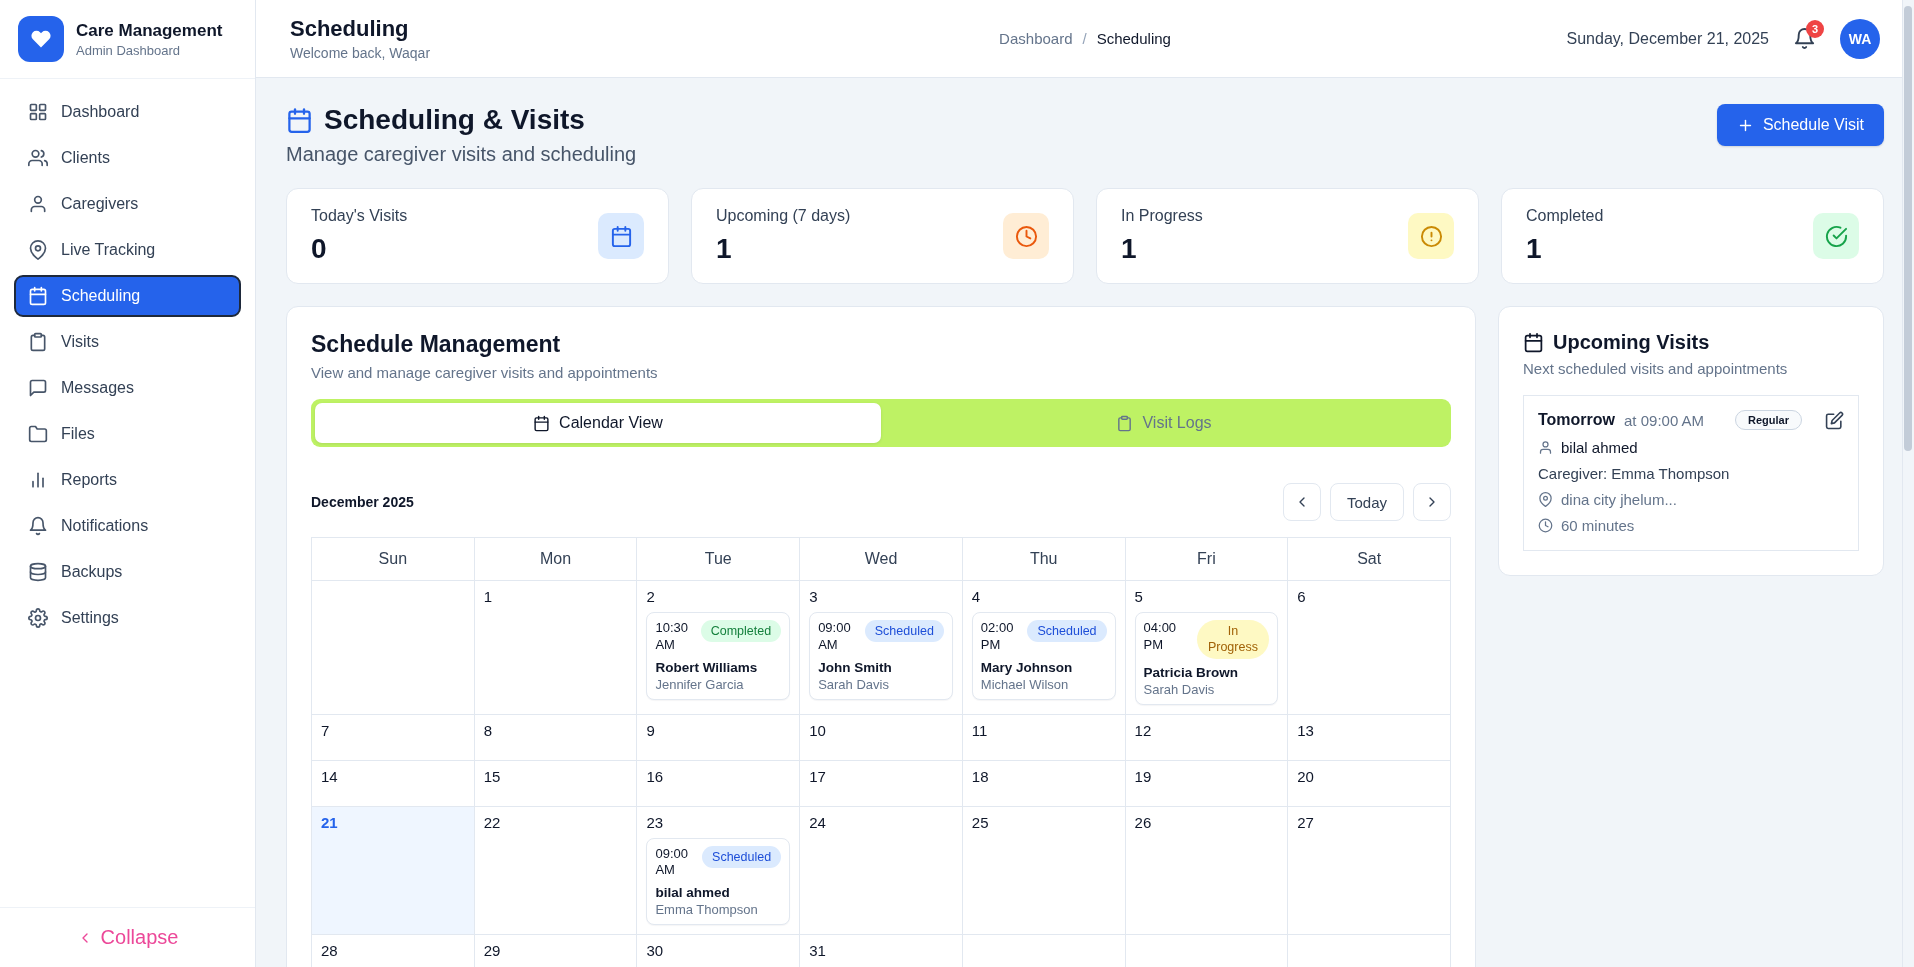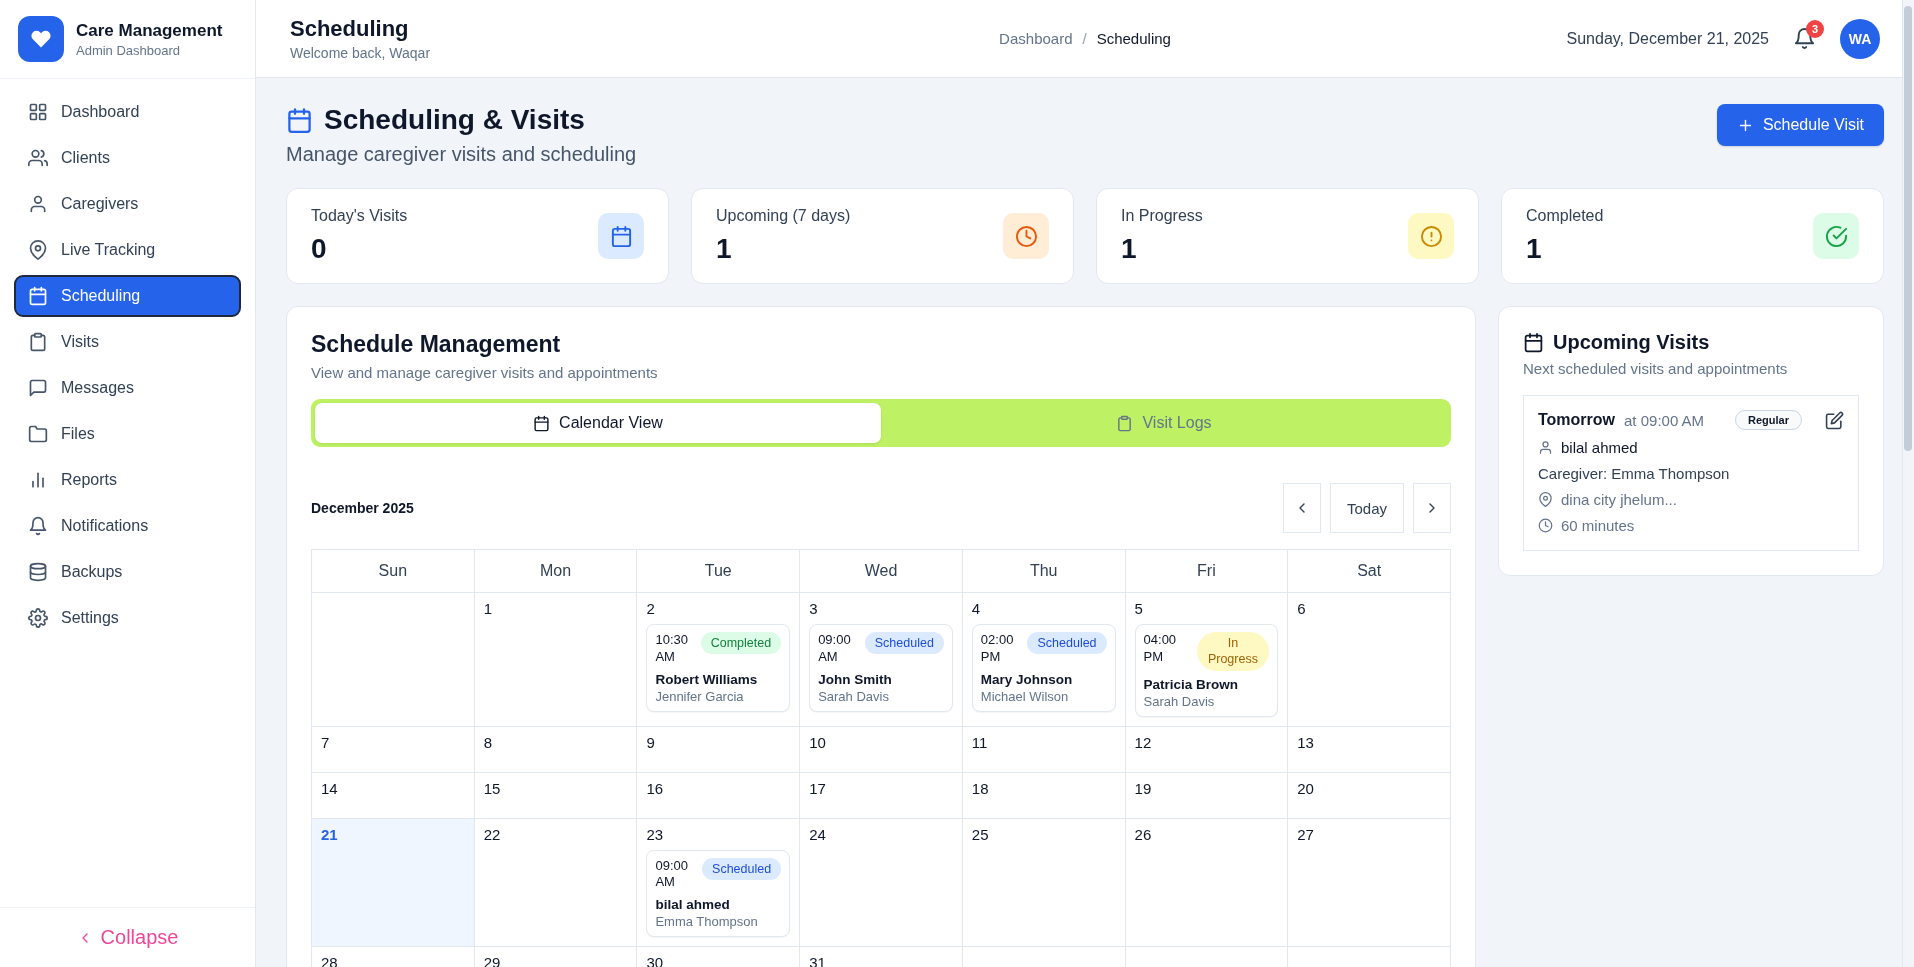--- a/index.html
+++ b/index.html
@@ -72,21 +72,21 @@
   .card-sub { font-size: 15px; color: #64748b; margin: 6px 0 18px; }
 
   .tabs { display: flex; background: #bef264; border-radius: 9px; padding: 4px; margin-bottom: 36px; }
   .tab { flex: 1; display: flex; align-items: center; justify-content: center; gap: 9px; height: 40px; border-radius: 7px; font-size: 16px; color: #64748b; cursor: pointer; }
   .tab .ic { width: 17px; height: 17px; }
   .tab.active { background: #fff; color: #0f172a; font-weight: 500; box-shadow: 0 1px 3px rgba(15,23,42,.10); }
 
   .cal-head { display: flex; justify-content: space-between; align-items: center; margin-bottom: 16px; }
   .cal-month { font-size: 14px; font-weight: 700; }
   .cal-nav { display: flex; gap: 9px; }
-  .nav-btn { height: 50px; min-width: 38px; border: 1px solid #e2e8f0; background: #fff; border-radius: 0; display: flex; align-items: center; justify-content: center; color: #334155; font-size: 15px; font-family: inherit; cursor: pointer; }
+  .nav-btn { height: 38px; min-width: 38px; border: 1px solid #e2e8f0; background: #fff; border-radius: 8px; display: flex; align-items: center; justify-content: center; color: #334155; font-size: 15px; font-family: inherit; cursor: pointer; }
   .nav-btn .ic { width: 16px; height: 16px; }
   .today-btn { padding: 0 16px; }
 
   .cal-grid { display: grid; grid-template-columns: repeat(7, 1fr); border-top: 1px solid #e2e8f0; border-left: 1px solid #e2e8f0; }
   .dow { padding: 12px 0; text-align: center; font-size: 16px; font-weight: 500; color: #334155; border-right: 1px solid #e2e8f0; border-bottom: 1px solid #e2e8f0; background: #fff; }
   .cell { min-height: 46px; padding: 7px 9px 9px; background: #fff; border-right: 1px solid #e2e8f0; border-bottom: 1px solid #e2e8f0; }
   .cell.today { background: #eff6ff; }
   .daynum { font-size: 15px; color: #0f172a; }
   .today .daynum { color: #2563eb; font-weight: 700; }
   .event { margin-top: 7px; border: 1px solid #e2e8f0; border-radius: 8px; padding: 7px 8px; background: #fff; box-shadow: 0 1px 1px rgba(15,23,42,.04); cursor: pointer; }

